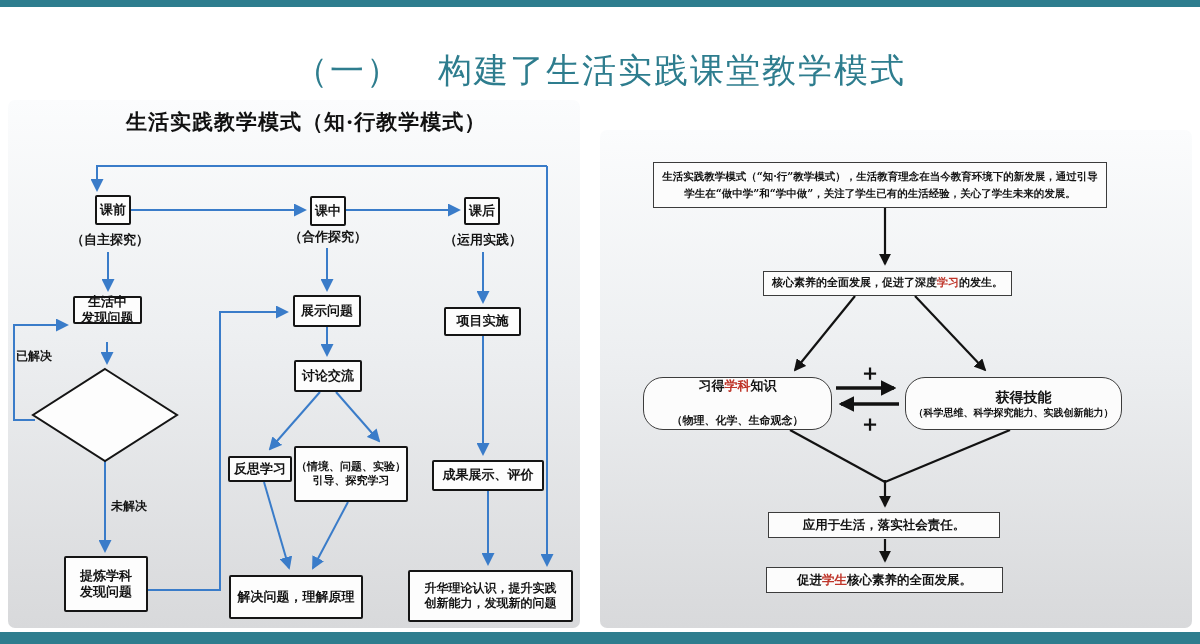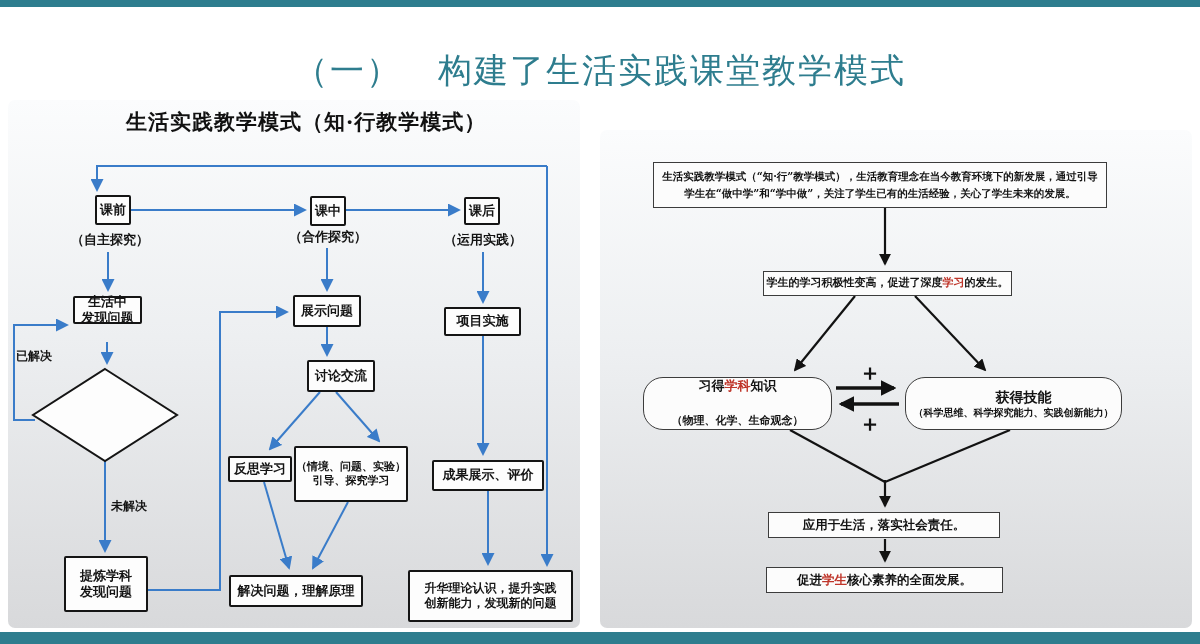--- a/index.html
+++ b/index.html
@@ -141,27 +141,27 @@
 
   <div class="edge-label" style="left:8px;top:248px;">已解决</div>
   <div class="edge-label" style="left:103px;top:398px;">未解决</div>
 
   <div class="fbox" style="left:56px;top:456px;width:84px;height:56px;font-size:13px;">
     <span>提炼学科</span>
     <span>发现问题</span>
   </div>
 
   <div class="fbox" style="left:285px;top:195px;width:68px;height:32px;font-size:13px;">展示问题</div>
-  <div class="fbox" style="left:299px;top:260px;width:68px;height:32px;font-size:13px;">讨论交流</div>
+  <div class="fbox" style="left:286px;top:260px;width:68px;height:32px;font-size:13px;">讨论交流</div>
   <div class="fbox" style="left:220px;top:356px;width:64px;height:26px;font-size:13px;">反思学习</div>
   <div class="fbox" style="left:286px;top:346px;width:114px;height:56px;font-size:11px;">
     <span>（情境、问题、实验）</span>
     <span>引导、探究学习</span>
   </div>
-  <div class="fbox" style="left:221px;top:475px;width:134px;height:32px;font-size:13px;">解决问题，理解原理</div>
+  <div class="fbox" style="left:221px;top:475px;width:134px;height:44px;font-size:13px;">解决问题，理解原理</div>
 
   <div class="fbox" style="left:436px;top:207px;width:77px;height:29px;font-size:13px;">项目实施</div>
   <div class="fbox" style="left:424px;top:360px;width:112px;height:31px;font-size:13px;">成果展示、评价</div>
   <div class="fbox" style="left:400px;top:470px;width:165px;height:52px;font-size:12px;">
     <span>升华理论认识，提升实践</span>
     <span>创新能力，发现新的问题</span>
   </div>
 </div>
 
 <div class="panel" id="right-panel">
@@ -183,21 +183,21 @@
     <line class="black-line" x1="190" y1="300" x2="285" y2="352"></line>
     <line class="black-line" x1="410" y1="300" x2="285" y2="352"></line>
     <line class="black-line" x1="285" y1="350" x2="285" y2="376" marker-end="url(#kb)"></line>
     <line class="black-line" x1="285" y1="409" x2="285" y2="431" marker-end="url(#kb)"></line>
   </svg>
 
   <div class="rbox" style="left:53px;top:32px;width:454px;height:46px;font-size:10.5px;line-height:1.6;padding:2px 8px;">生活实践教学模式（“知·行”教学模式），生活教育理念在当今教育环境下的新发展，通过引导学生在“做中学”和“学中做”，关注了学生已有的生活经验，关心了学生未来的发展。</div>
 
   <div class="rbox" style="left:163px;top:141px;width:249px;height:25px;font-size:11px;">
     <span style="white-space:nowrap;">
-      <span>学生的学习积极性变高，促进了深度</span><span class="red">学习</span><span>的发生。</span>
+      <span>核心素养的全面发展，促进了深度</span><span class="red">学习</span><span>的发生。</span>
     </span>
   </div>
 
   <div class="rbox rounded" style="left:43px;top:247px;width:189px;height:53px;">
     <span style="font-size:13px;white-space:nowrap;">
       <span>习得</span><span class="red">学科</span><span>知识</span>
     </span>
     <span style="font-size:11px;white-space:nowrap;margin-top:19px;">（物理、化学、生命观念）</span>
   </div>
 

